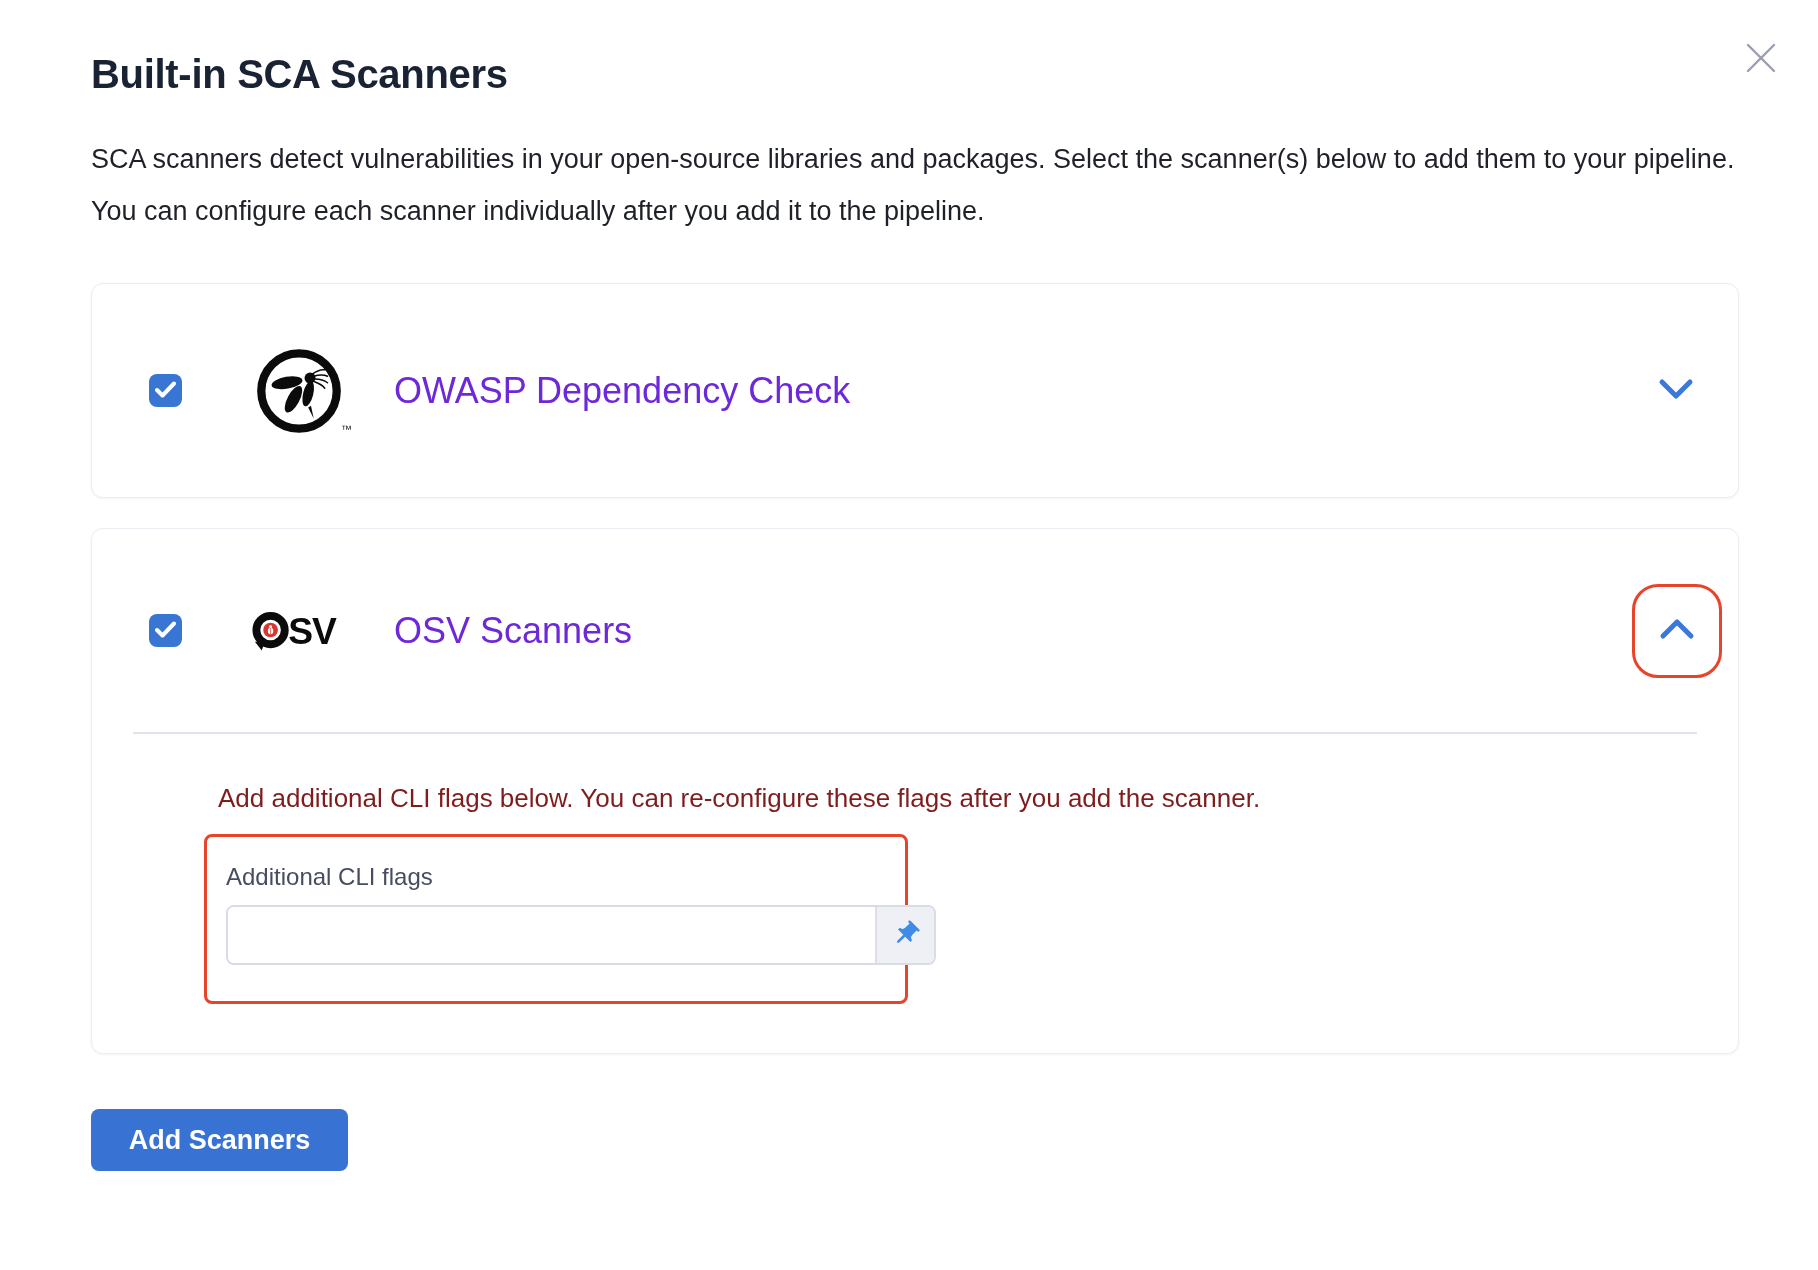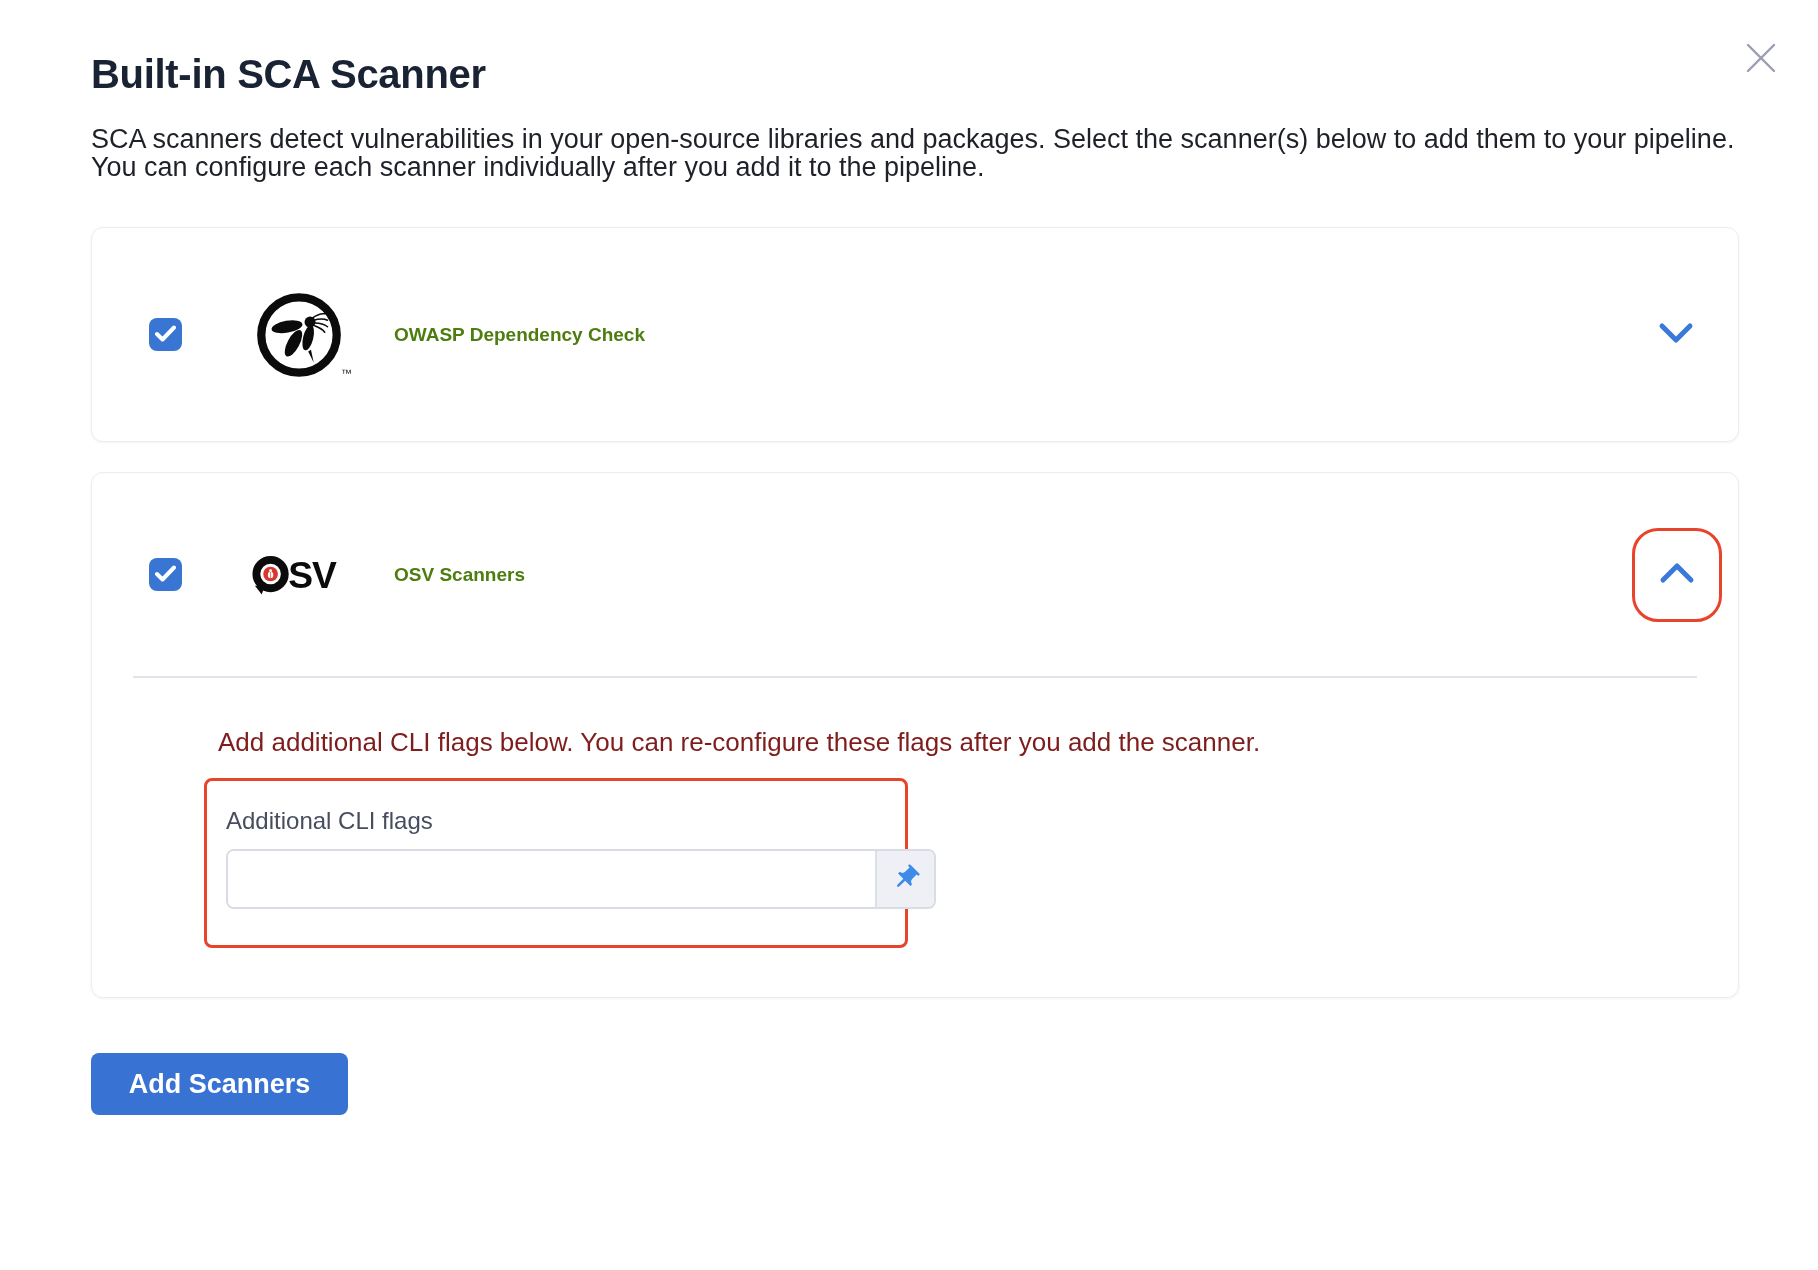--- a/index.html
+++ b/index.html
@@ -3,36 +3,36 @@
 <meta charset="utf-8">
 <style>
   * { margin:0; padding:0; box-sizing:border-box; }
   html,body { width:1818px; height:1270px; background:#ffffff; font-family:"Liberation Sans", sans-serif; overflow:hidden; }
   .modal { position:relative; width:1818px; height:1270px; background:#fff; padding:52px 79px 0 91px; }
 
   .close-btn { position:absolute; top:38px; right:36px; width:42px; height:42px; background:none; border:none; cursor:pointer; display:flex; align-items:center; justify-content:center; }
 
   .title { font-size:40px; font-weight:700; color:#1A2334; letter-spacing:-0.3px; }
 
-  .description { margin-top:28px; width:1655px; font-size:27px; line-height:28px; color:#1F2129; font-weight:400; }
+  .description { margin-top:36px; width:1655px; font-size:27px; line-height:52px; color:#1F2129; font-weight:400; }
 
   .card { width:1648px; background:#fff; border:1px solid #ECEDF2; border-radius:12px; box-shadow:0 1px 3px rgba(16,24,40,0.05); }
   .card-1 { margin-top:46px; height:215px; }
   .card-2 { margin-top:30px; height:526px; }
 
   .scanner-row { display:flex; align-items:center; padding-left:57px; }
   .card-1 .scanner-row { height:213px; padding-right:39px; }
   .card-2 .scanner-row { height:203px; padding-right:16px; }
 
   .checkbox { width:33px; height:33px; border-radius:8px; background:#3976D4; border:none; display:flex; align-items:center; justify-content:center; cursor:pointer; flex:0 0 auto; }
 
   .logo-box { width:98px; display:flex; align-items:center; justify-content:center; margin-left:68px; flex:0 0 auto; position:relative; }
   .tm { position:absolute; right:-4px; bottom:2px; font-size:11px; color:#111; }
 
-  .scanner-name { margin-left:46px; font-size:19px; color:#4d7c0f; font-weight:700; }
+  .scanner-name { margin-left:46px; font-size:36px; color:#6d28d9; font-weight:400; }
 
   .spacer { flex:1 1 auto; }
 
   .chevron-btn { background:none; border:none; cursor:pointer; width:46px; height:40px; display:flex; align-items:center; justify-content:center; }
   .chevron-annotated-wrap { width:90px; height:94px; border:3px solid #E8432B; border-radius:26px; display:flex; align-items:center; justify-content:center; }
 
   .divider { height:0; border-top:2px solid #E2E3EB; margin:0 41px; }
 
   .expanded { padding:48px 0 0 112px; }
   .cli-hint { margin-left:14px; font-size:26px; line-height:32px; color:#7f1d1d; }
@@ -56,21 +56,21 @@
     <span>
       <svg width="38" height="38" viewBox="0 0 38 38">
           <g stroke="#9B9DB2" stroke-width="2.4" stroke-linecap="round">
             <line x1="6" y1="6" x2="32" y2="32"></line>
             <line x1="32" y1="6" x2="6" y2="32"></line>
           </g>
         </svg>
     </span>
   </button>
 
-  <h1 class="title">Built-in SCA Scanner</h1>
+  <h1 class="title">Built-in SCA Scanners</h1>
 
   <p class="description">SCA scanners detect vulnerabilities in your open-source libraries and packages. Select the scanner(s) below to add them to your pipeline. You can configure each scanner individually after you add it to the pipeline.</p>
 
   <div class="card card-1">
     <div class="scanner-row">
       <button class="checkbox" aria-checked="true">
         <span>
           <svg width="21" height="17" viewBox="0 0 21 17">
               <polyline points="2,9 7.5,14.5 19,2.5" fill="none" stroke="#fff" stroke-width="4" stroke-linecap="round" stroke-linejoin="round"></polyline>
             </svg>

